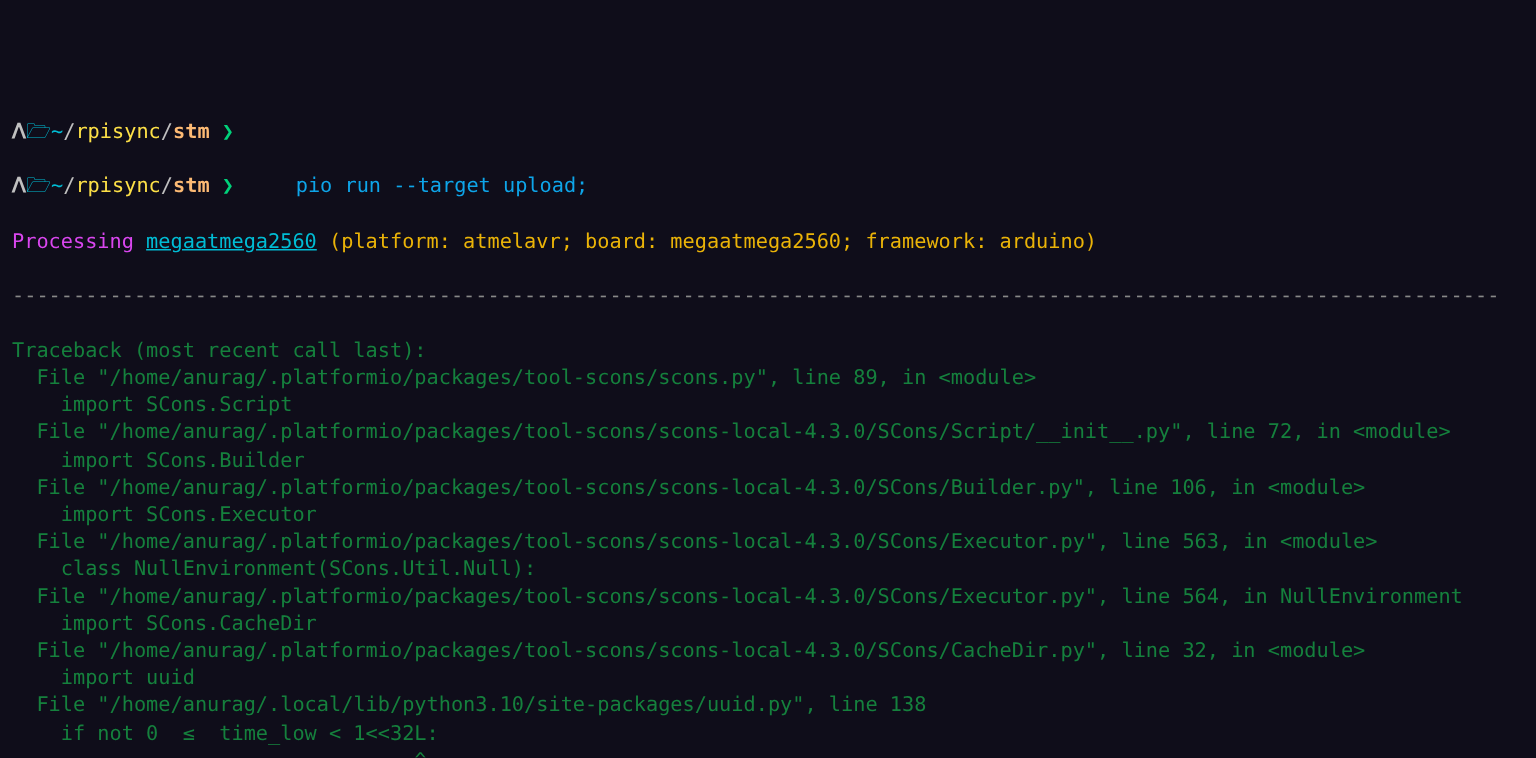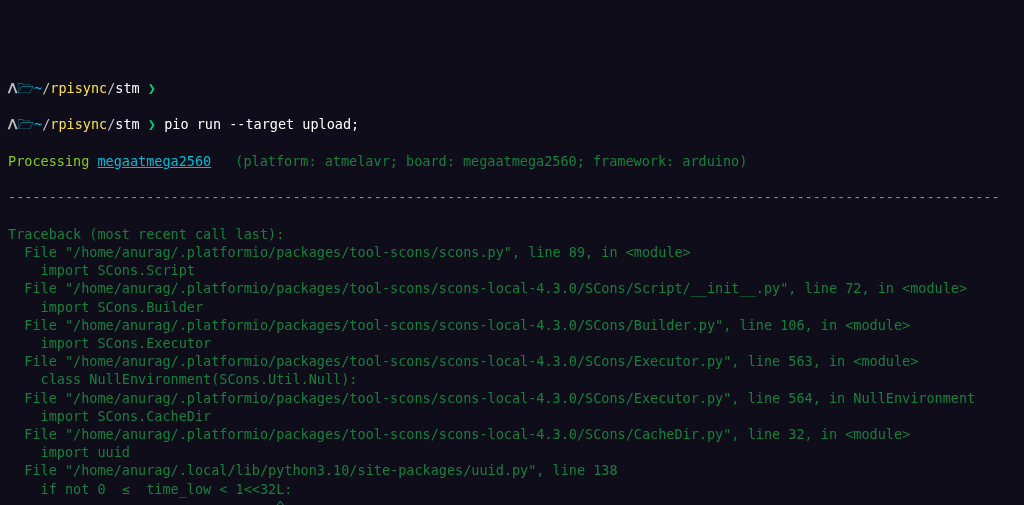--- a/index.html
+++ b/index.html
@@ -34,40 +34,40 @@
     .tilde-path {
       color: #00bcd4;
     }
     .slash {
       color: #c0c0c0;
     }
     .dir-parent {
       color: #fde047;
     }
     .dir-current {
-      color: #ffffff;
-      font-weight: normal;
+      color: #fdba74;
+      font-weight: bold;
     }
     .prompt-arrow {
       color: #00d17a;
       font-weight: bold;
     }
     .cmd {
-      color: #ffffff;
+      color: #0ea5e9;
+      margin-left: 33px;
     }
     .processing {
-      color: #84cc16;
+      color: #d946ef;
     }
     .board-name {
       color: #00bcd4;
       text-decoration: underline;
     }
     .paren {
-      color: #15803d;
-      padding-left: 16px;
+      color: #eab308;
     }
     .sep {
       color: #888;
     }
     .trace {
       color: #15803d;
     }
   </style>
 </head>
 <body>

